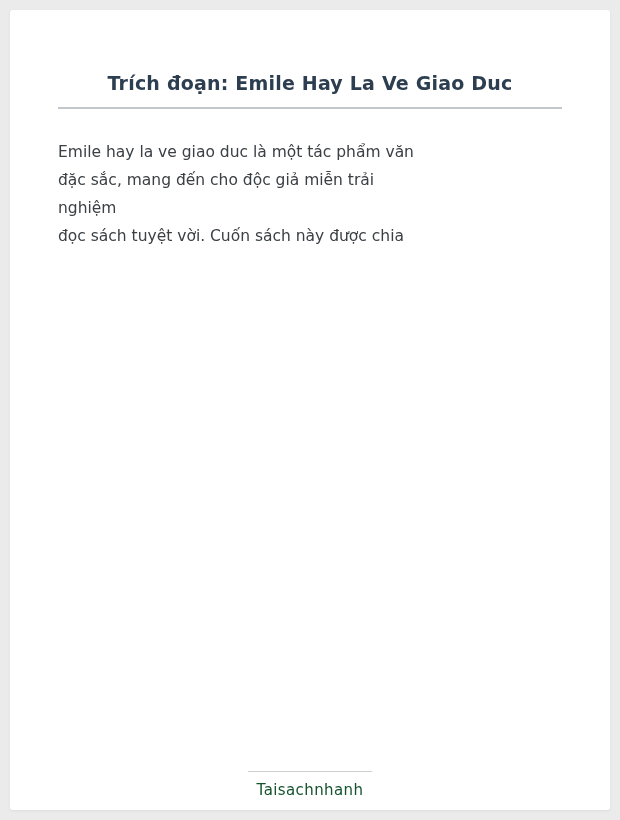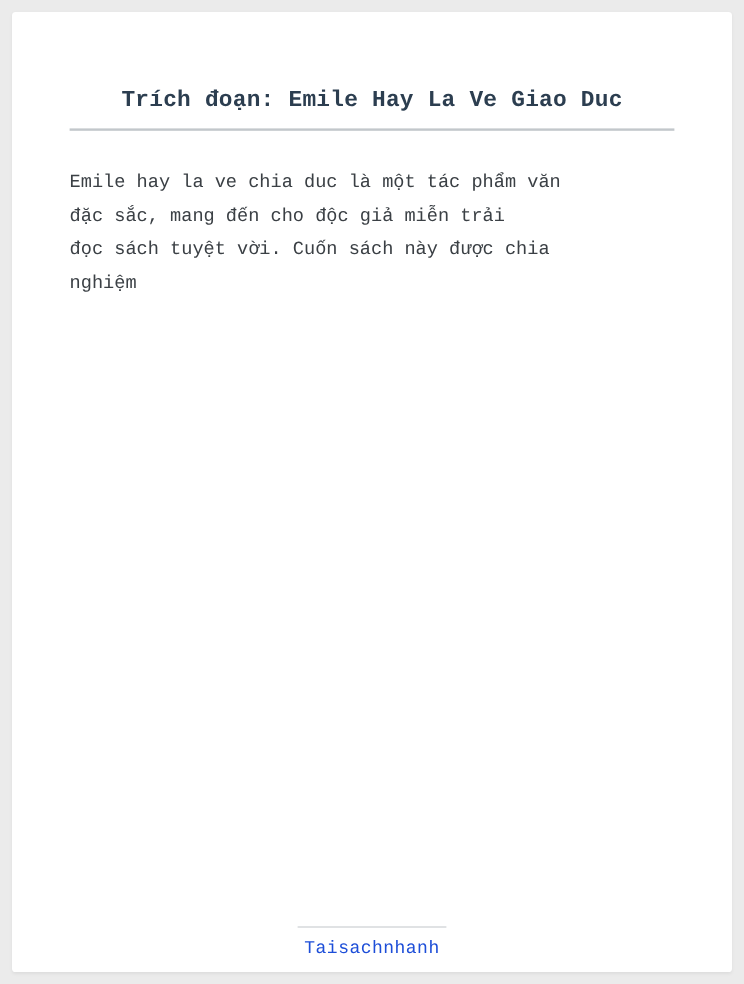--- a/index.html
+++ b/index.html
@@ -1,15 +1,15 @@
 <!DOCTYPE html>
 <html><head>
 <meta charset="utf-8">
 <style>
-  * { margin: 0; padding: 0; box-sizing: border-box; font-family: Liberation Mono, monospace; }
+  * { margin: 0; padding: 0; box-sizing: border-box; }
 
   html, body {
     width: 620px;
     height: 820px;
     background: #ebebeb;
     font-family: "DejaVu Sans", "Liberation Sans", sans-serif;
     overflow: hidden;
   }
 
   .page-card {
@@ -59,38 +59,38 @@
 
   .footer-divider {
     border: none;
     border-top: 1px solid #ccd0d3;
     width: 124px;
     margin: 0 auto 9px auto;
   }
 
   .footer-brand {
     font-size: 15px;
-    color: #1d4ed8;
+    color: #14532d;
     letter-spacing: 0.4px;
   }
 </style>
 </head>
 <body>
 
 <div class="page-card">
 
   <h1 class="doc-title">Trích đoạn: Emile Hay La Ve Giao Duc</h1>
 
   <hr class="title-divider">
 
   <div class="doc-body">
-    <div class="doc-line">Emile hay la ve chia duc là một tác phẩm văn</div>
+    <div class="doc-line">Emile hay la ve giao duc là một tác phẩm văn</div>
     <div class="doc-line">đặc sắc, mang đến cho độc giả miễn trải</div>
+    <div class="doc-line">nghiệm</div>
     <div class="doc-line">đọc sách tuyệt vời. Cuốn sách này được chia</div>
-    <div class="doc-line">nghiệm</div>
   </div>
 
   <div class="page-footer">
     <hr class="footer-divider">
     <div class="footer-brand">Taisachnhanh</div>
   </div>
 
 </div>
 
 </body></html>

